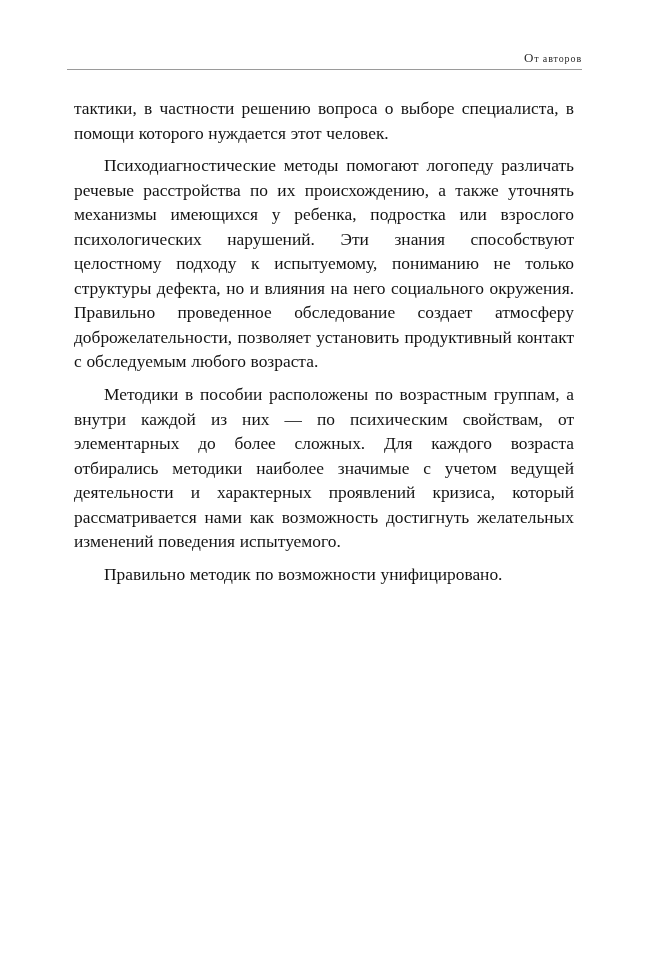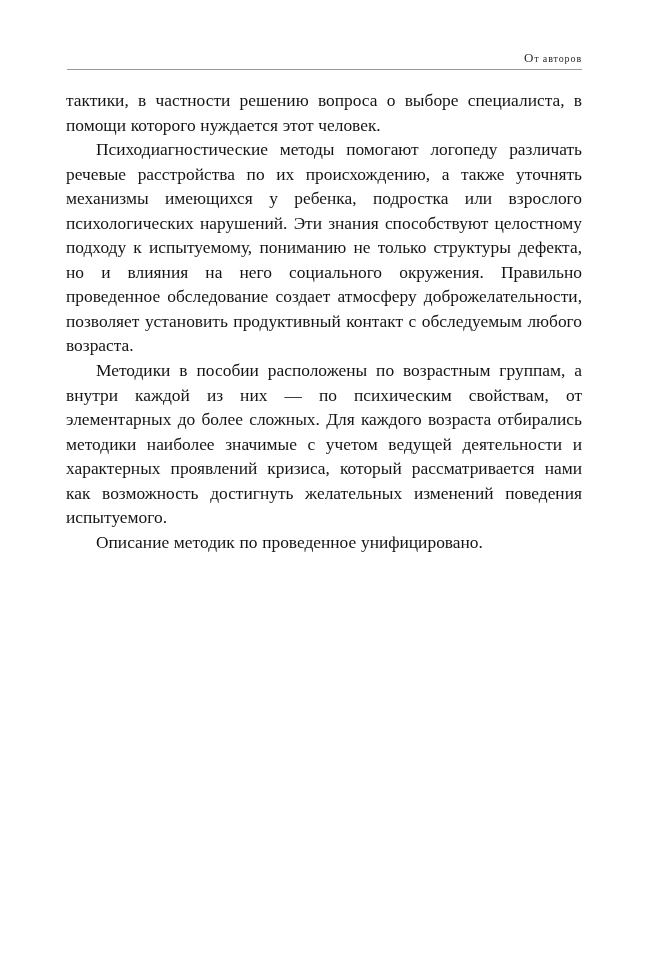--- a/index.html
+++ b/index.html
@@ -57,21 +57,21 @@
 
   
   .textblock {
     position: absolute;
     left: 66px;
     top: 88px;
     width: 516px;
   }
 
   .para {
-    margin: 0;
+    margin: 8px;
     font-size: 17.4px;
     line-height: 24.55px;
     text-align: justify;
     text-indent: 30px;
     hyphens: manual;
     -webkit-hyphens: manual;
     color: #141414;
   }
   .para.first-para {
     text-indent: 0;
@@ -88,16 +88,16 @@
   <div class="running-head">
     <span class="drop-cap">О</span><span class="small-caps">т авторов</span>
   </div>
 
   <div class="header-rule"></div>
 
   <div class="textblock">
     <p class="para first-para">тактики, в частности решению вопроса о выборе специалиста, в помощи которого нуждается этот человек.</p>
     <p class="para">Психодиагностические методы помогают логопеду различать речевые расстройства по их происхождению, а также уточнять механизмы имеющихся у ребенка, подростка или взрослого психологических нарушений. Эти знания способствуют целостному подходу к испытуемому, пониманию не только структуры дефекта, но и влияния на него социального окружения. Правильно проведенное обследование создает атмосферу доброжелательности, позволяет установить продуктивный контакт с обследуемым любого возраста.</p>
     <p class="para">Методики в пособии расположены по возрастным группам, а внутри каждой из них — по психическим свойствам, от элементарных до более сложных. Для каждого возраста отбирались методики наиболее значимые с учетом ведущей деятельности и характерных проявлений кризиса, который рассматривается нами как возможность достигнуть желательных изменений поведения испытуемого.</p>
-    <p class="para">Описание методик по проведенное унифицировано.</p>
+    <p class="para">Правильно методик по возможности унифицировано.</p>
   </div>
 
 </div>
 
 </body></html>

